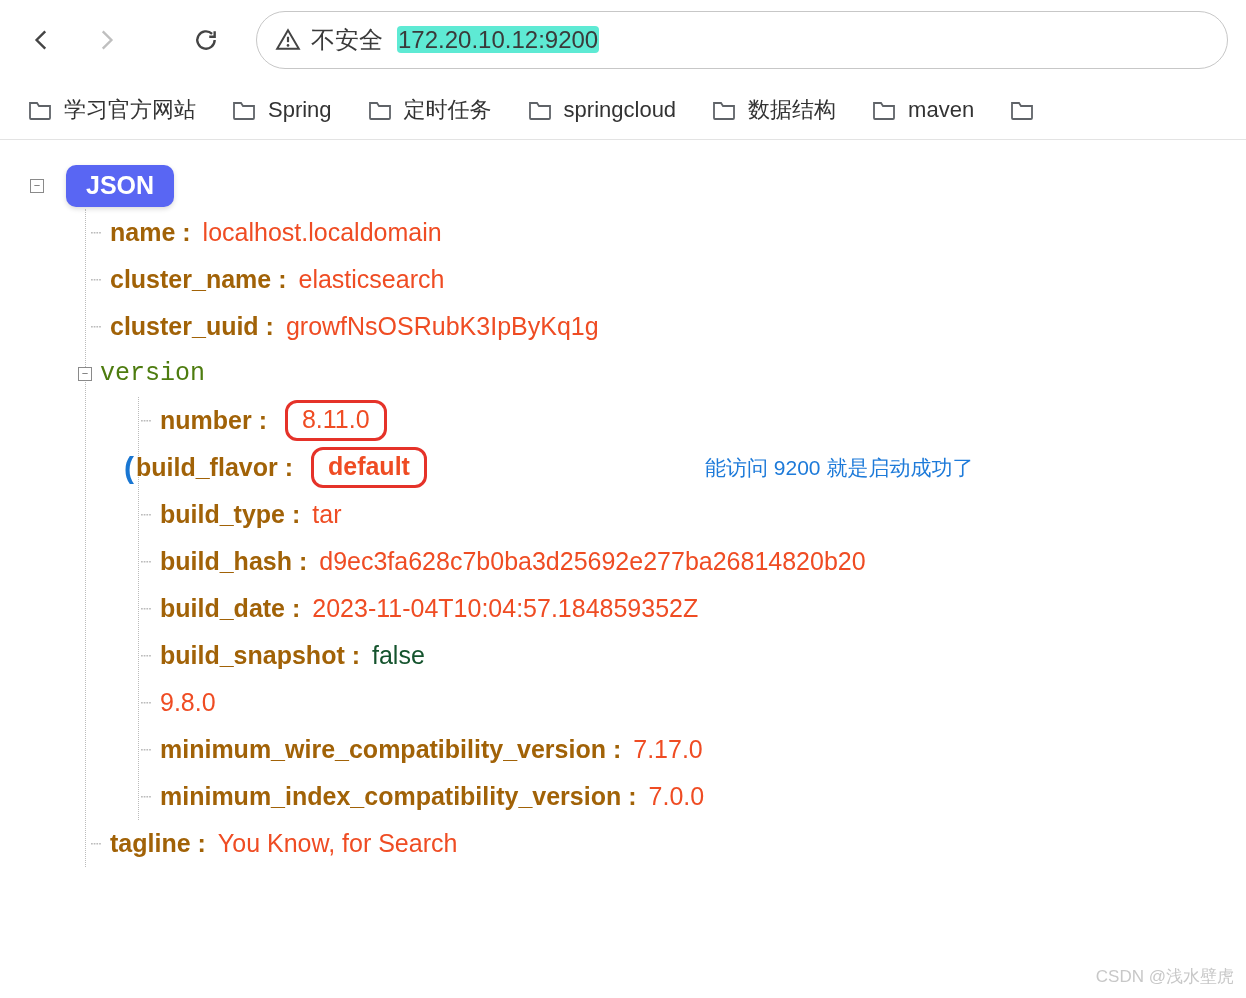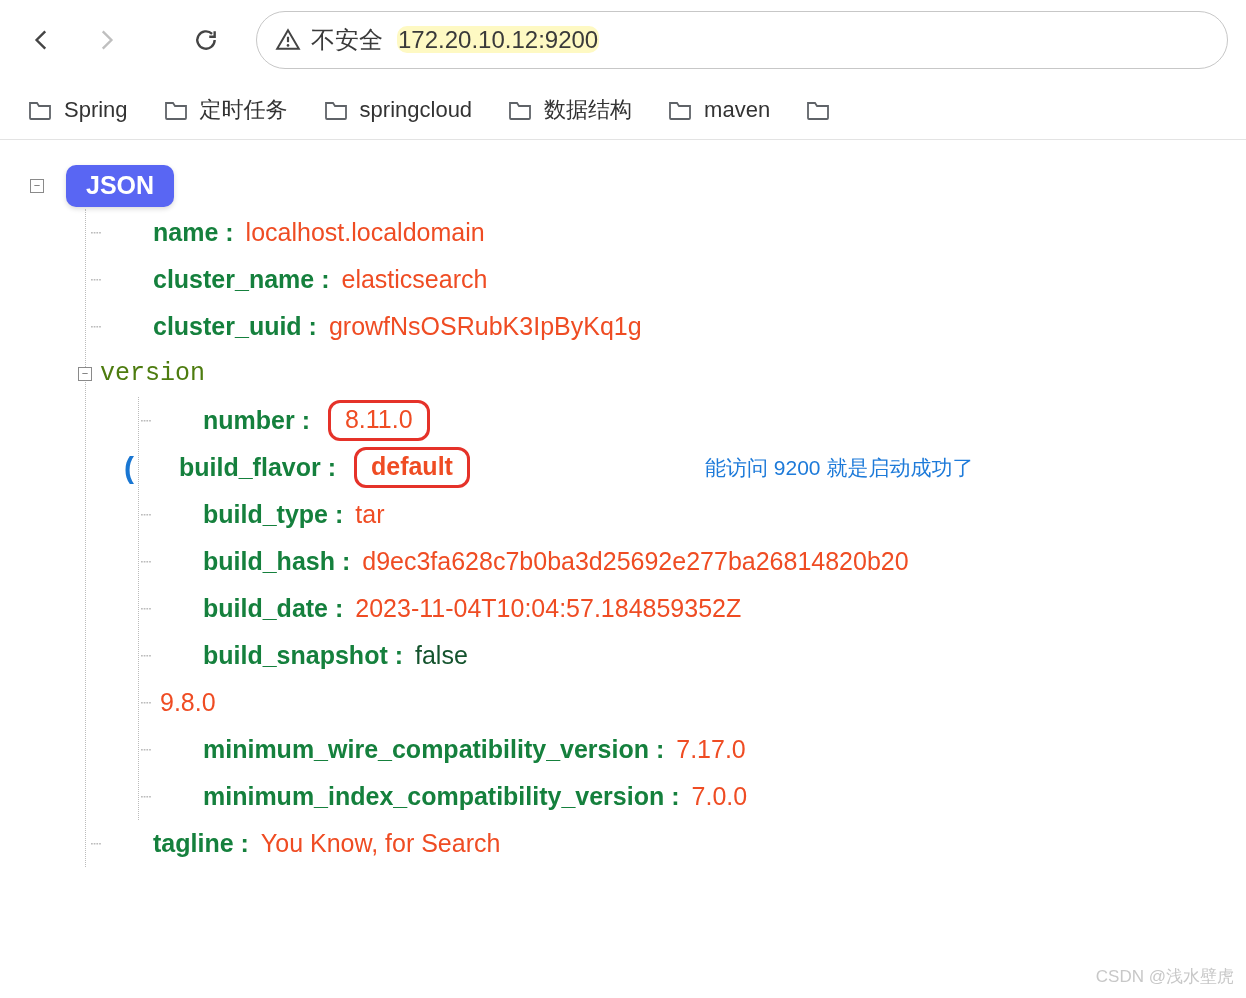--- a/index.html
+++ b/index.html
@@ -38,21 +38,21 @@
     display: flex;
     align-items: center;
     padding: 0 18px;
     font-size: 24px;
     color: #3c3c3c;
     gap: 10px;
   }
   .addr .warn { width: 26px; height: 26px; color: #555; }
   .addr .sec-label { color: #3a3a3a; font-weight: 500; margin-right: 4px; }
   .addr .url { color: #3a3a3a; }
-  .addr .url .sel { background: #fef9c3; border-radius: 10px; padding: 0 1px; }
+  .addr .url .sel { background: #5eead4; border-radius: 4px; padding: 0 1px; }
 
   
   .bmbar {
     height: 60px;
     display: flex;
     align-items: center;
     gap: 36px;
     padding: 0 28px;
     border-bottom: 1.5px solid #e3e3e3;
   }
@@ -84,21 +84,21 @@
     height: 42px; padding: 0 20px;
     background: #5966f3; color: #fff;
     border-radius: 10px; font-weight: 700; font-size: 25px;
     box-shadow: 0 2px 5px rgba(0,0,0,0.15);
   }
 
   .indent1 { margin-left: 50px; }
   .indent2 { margin-left: 100px; }
   .tick { color: #bbb; width: 30px; text-align: center; letter-spacing: -2px; font-size: 18px; }
 
-  .key { color: #15803d; font-weight: 700; margin-right: 12px; margin-left: 43px; }
+  .key { color: #a16207; font-weight: 700; margin-right: 12px; }
   .key::after { content: " :"; }
   .val-str { color: #ef4c23; }
   .val-bool { color: #14532d; }
   .obj-label { color: #4d7c0f; font-family: Liberation Mono, monospace; }
 
   .hlbox {
     border: 3px solid #e53229;
     border-radius: 12px;
     padding: 2px 14px 4px 14px;
     margin-left: 6px;
@@ -155,20 +155,26 @@
     <span class="sec-label">不安全</span>
     <span class="url"><span class="sel">172.20.10.12:9200</span></span>
   </div>
 </div>
 
 <div class="bmbar">
   <div class="bm">
     <svg viewBox="0 0 24 22">
         <path d="M2 4 h7 l2 3 h11 v12 a1 1 0 0 1 -1 1 H3 a1 1 0 0 1 -1 -1 Z"></path>
       </svg>
+    <span>学习官方网站</span>
+  </div>
+  <div class="bm">
+    <svg viewBox="0 0 24 22">
+        <path d="M2 4 h7 l2 3 h11 v12 a1 1 0 0 1 -1 1 H3 a1 1 0 0 1 -1 -1 Z"></path>
+      </svg>
     <span>Spring</span>
   </div>
   <div class="bm">
     <svg viewBox="0 0 24 22">
         <path d="M2 4 h7 l2 3 h11 v12 a1 1 0 0 1 -1 1 H3 a1 1 0 0 1 -1 -1 Z"></path>
       </svg>
     <span>定时任务</span>
   </div>
   <div class="bm">
     <svg viewBox="0 0 24 22">

